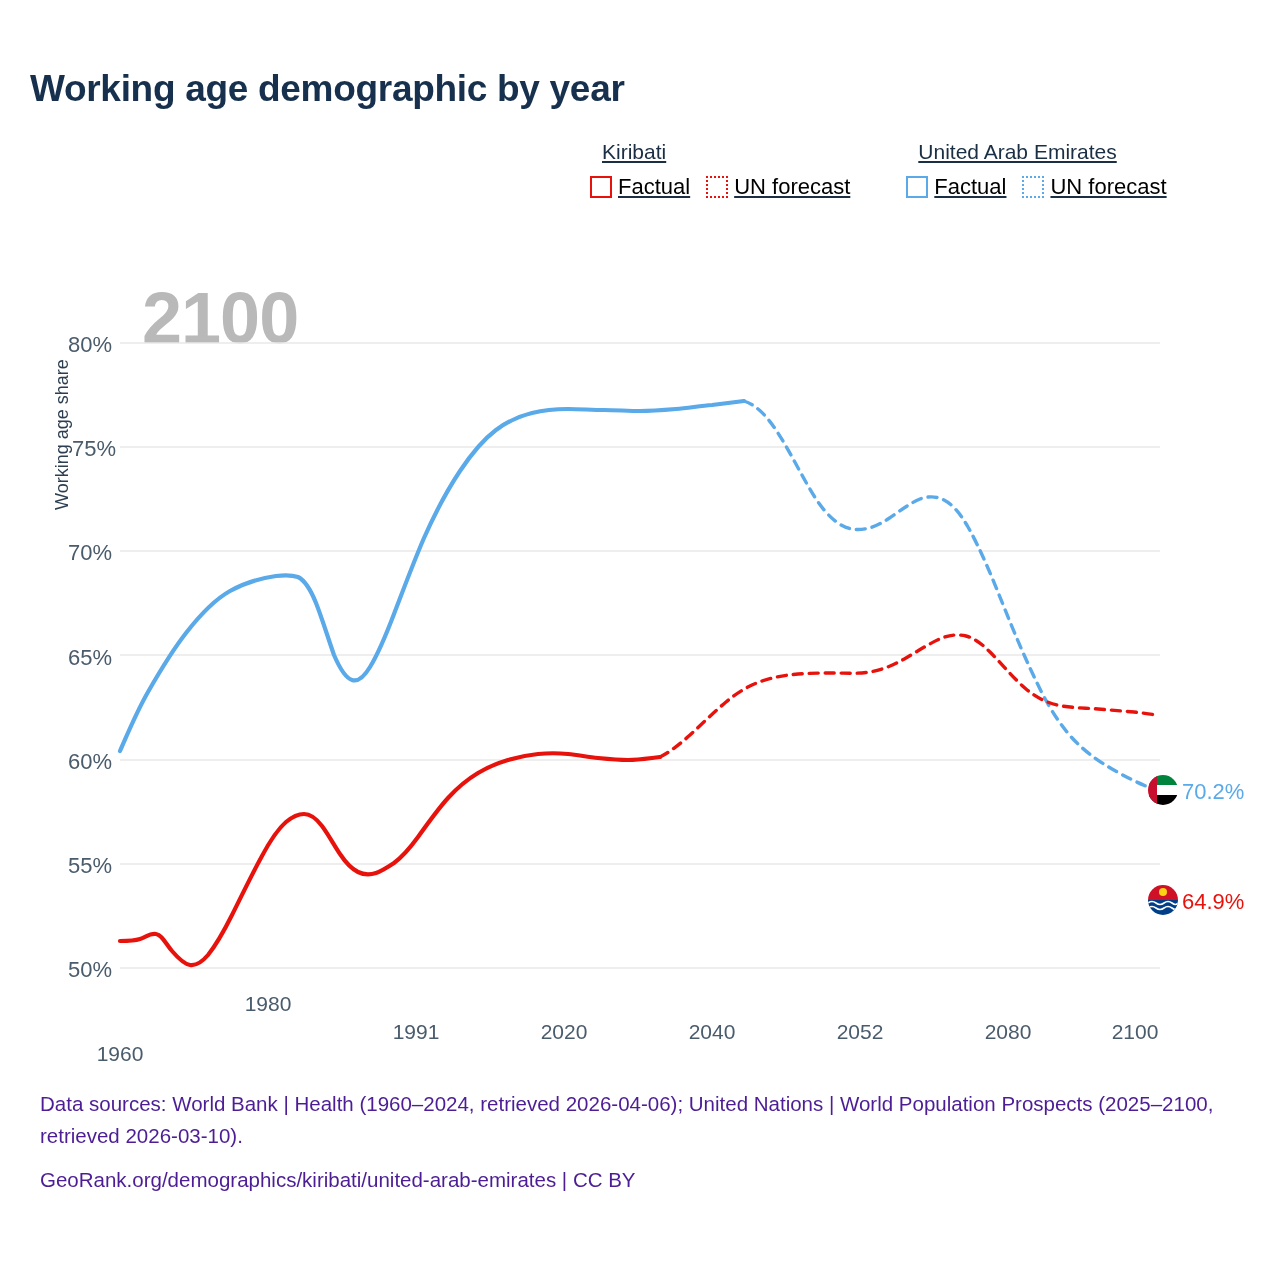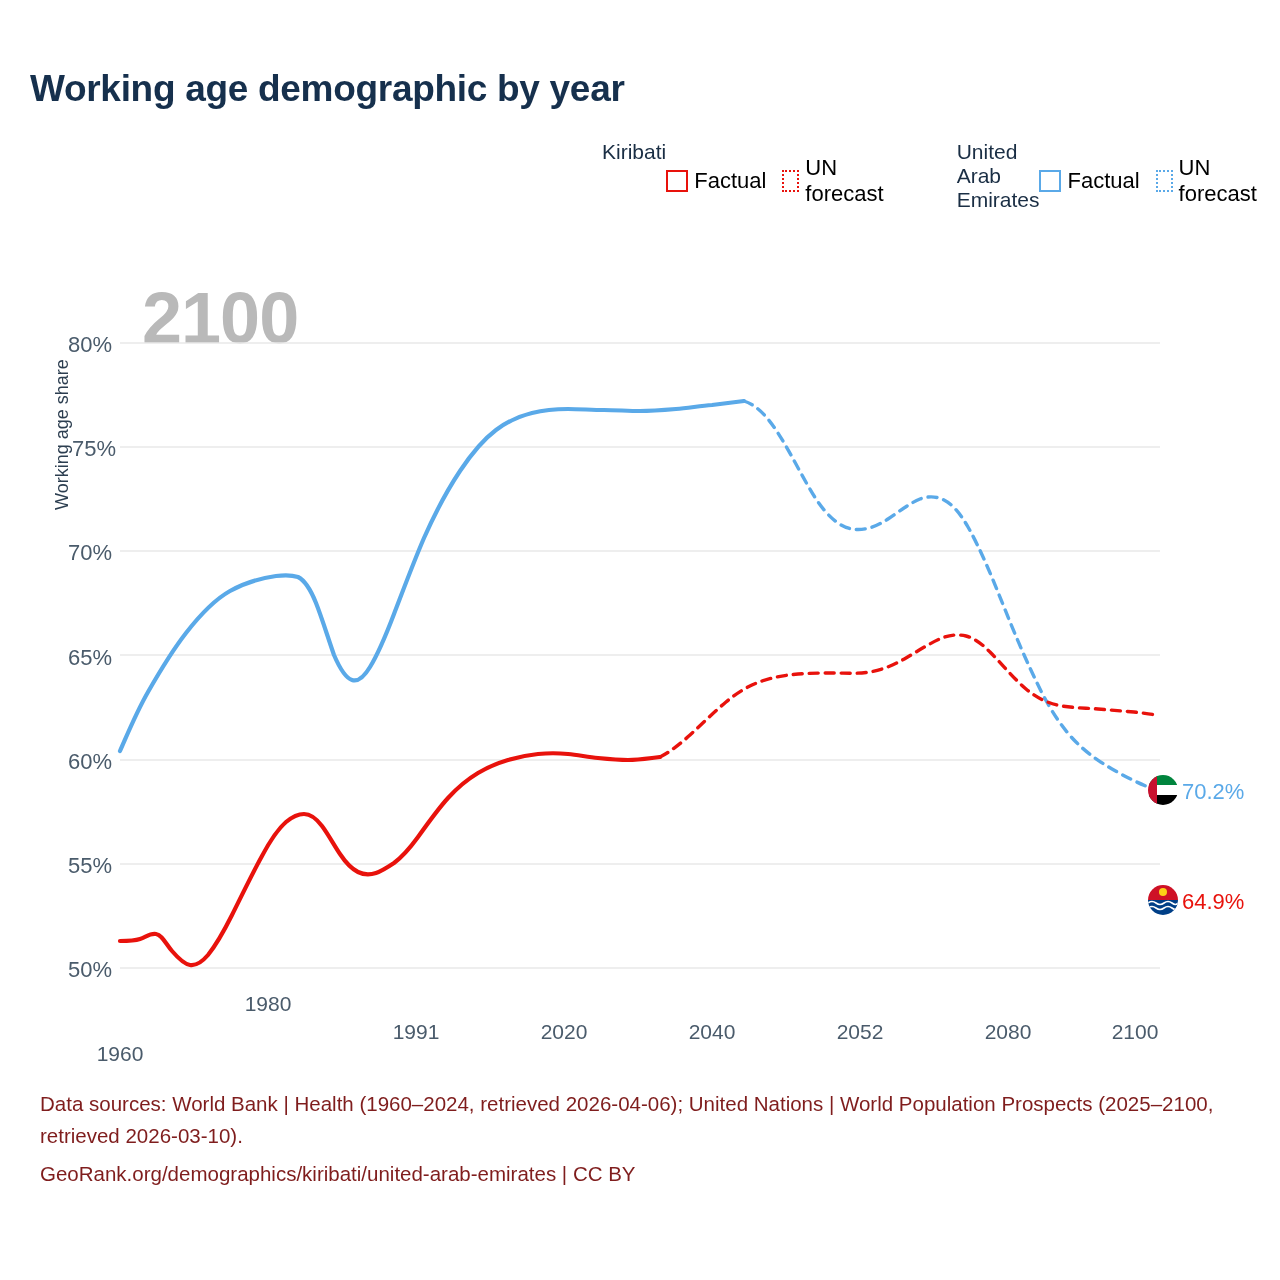--- a/index.html
+++ b/index.html
@@ -32,20 +32,22 @@
   .legend {
     position: absolute;
     left: 590px;
     top: 140px;
     width: 670px;
     display: flex;
     gap: 0px;
   }
   .legend-group {
     display: flex;
+    flex-direction: column;
+    text-decoration: underline;
   }
   .legend-group.uae { margin-left: 56px; }
   .legend-country {
     font-size: 21px;
     color: #1a2e44;
     margin-bottom: 10px;
     padding-left: 12px;
   }
   .legend-items {
     display: flex;
@@ -128,24 +130,24 @@
     border-radius: 50%;
     overflow: hidden;
   }
   
   .footer {
     position: absolute;
     left: 40px;
     top: 1088px;
     width: 1200px;
     font-size: 20.5px;
-    color: #7f1d1d;
+    color: #4c1d95;
     line-height: 1.55;
   }
-  .footer .line2 { margin-top: 6px; }
+  .footer .line2 { margin-top: 12px; }
 </style>
 </head>
 <body>
 
 <div class="page">
 
   <div class="title">Working age demographic by year</div>
 
   <div class="legend">
     <div class="legend-group kir">

